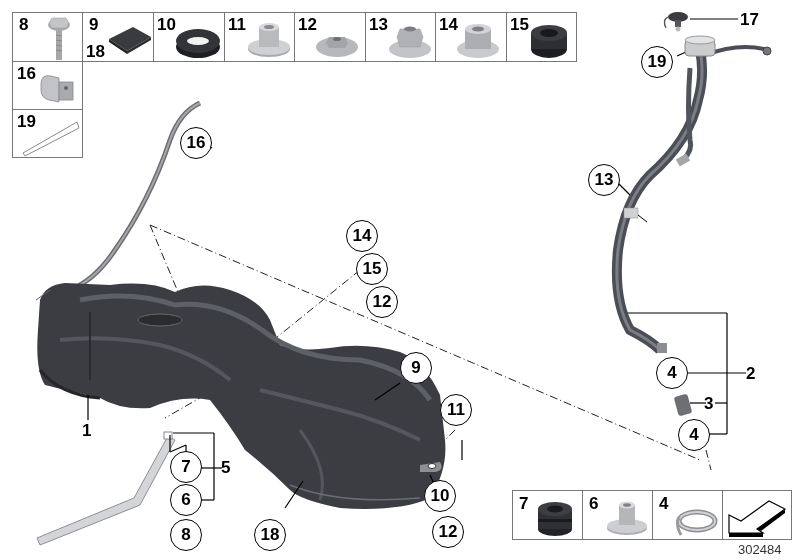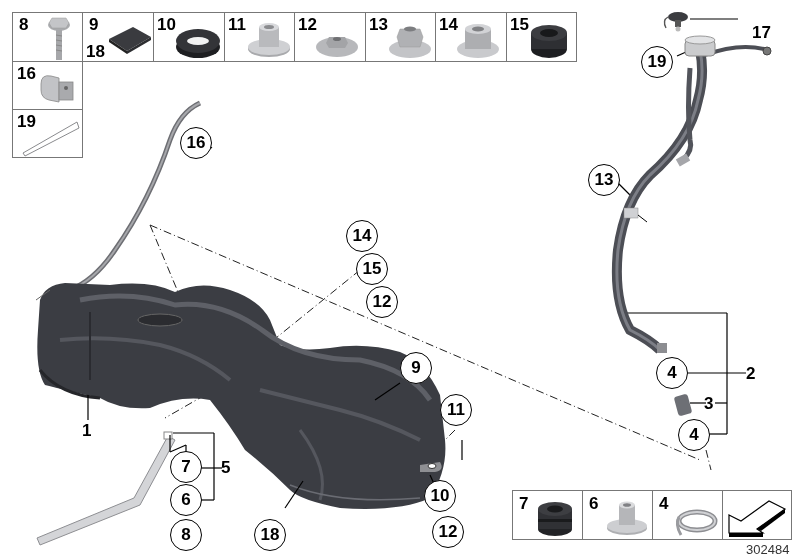--- a/index.html
+++ b/index.html
@@ -2,21 +2,21 @@
 <html><head>
 <meta charset="utf-8">
 <style>
   html,body{margin:0;padding:0;background:#fff;}
   body{width:800px;height:560px;position:relative;overflow:hidden;font-family:"Liberation Sans",sans-serif;}
   .cell{position:absolute;border:1px solid #777;box-sizing:border-box;background:#fff;}
   .cnum{position:absolute;font-weight:bold;font-size:17px;color:#000;line-height:1;}
   .callout{position:absolute;width:32px;height:32px;border:1.6px solid #000;border-radius:50%;box-sizing:border-box;background:#fff;display:flex;align-items:center;justify-content:center;font-weight:bold;font-size:17px;color:#000;}
   .plain{position:absolute;font-weight:bold;font-size:17px;color:#000;line-height:1;}
   svg.layer{position:absolute;left:0;top:0;}
-  .docid{position:absolute;font-size:13px;color:#333;margin-left:8px;}
+  .docid{position:absolute;font-size:13px;color:#333;}
 </style>
 </head>
 <body>
 
 <div>
   <div class="cell" style="left:12px;top:12px;width:71px;height:50px;">
     <span class="cnum" style="left:6px;top:3px;">8</span>
     <svg width="40" height="48" style="position:absolute;left:28px;top:0;">
       <ellipse cx="18" cy="12" rx="11" ry="6" fill="#a9aaad"></ellipse>
       <polygon points="11,5 25,5 28,10 25,15 11,15 8,10" fill="#c4c5c8" stroke="#999" stroke-width=".5"></polygon>
@@ -202,21 +202,21 @@
 <div class="callout" style="left:254px;top:519px;">18</div>
 <div class="callout" style="left:641px;top:46px;">19</div>
 <div class="callout" style="left:588px;top:164px;">13</div>
 <div class="callout" style="left:656px;top:357px;">4</div>
 <div class="callout" style="left:678px;top:419px;">4</div>
 
 <span class="plain" style="left:82px;top:422px;">1</span>
 <span class="plain" style="left:221px;top:459px;">5</span>
 <span class="plain" style="left:746px;top:365px;">2</span>
 <span class="plain" style="left:704px;top:395px;">3</span>
-<span class="plain" style="left:740px;top:24px;margin-left:12px;">17</span>
+<span class="plain" style="left:740px;top:11px;">17</span>
 
 <div>
   <div class="cell" style="left:512px;top:490px;width:71px;height:50px;">
     <span class="cnum" style="left:6px;top:4px;">7</span>
     <svg width="50" height="44" style="position:absolute;left:20px;top:4px;">
       <ellipse cx="22" cy="34" rx="17" ry="7" fill="#222326"></ellipse>
       <rect x="5" y="14" width="34" height="20" fill="#303135"></rect>
       <rect x="5" y="24" width="34" height="3" fill="#1a1b1d"></rect>
       <ellipse cx="22" cy="14" rx="17" ry="7" fill="#3d3e42"></ellipse>
       <ellipse cx="22" cy="14" rx="8" ry="3.5" fill="#1a1b1d"></ellipse>

